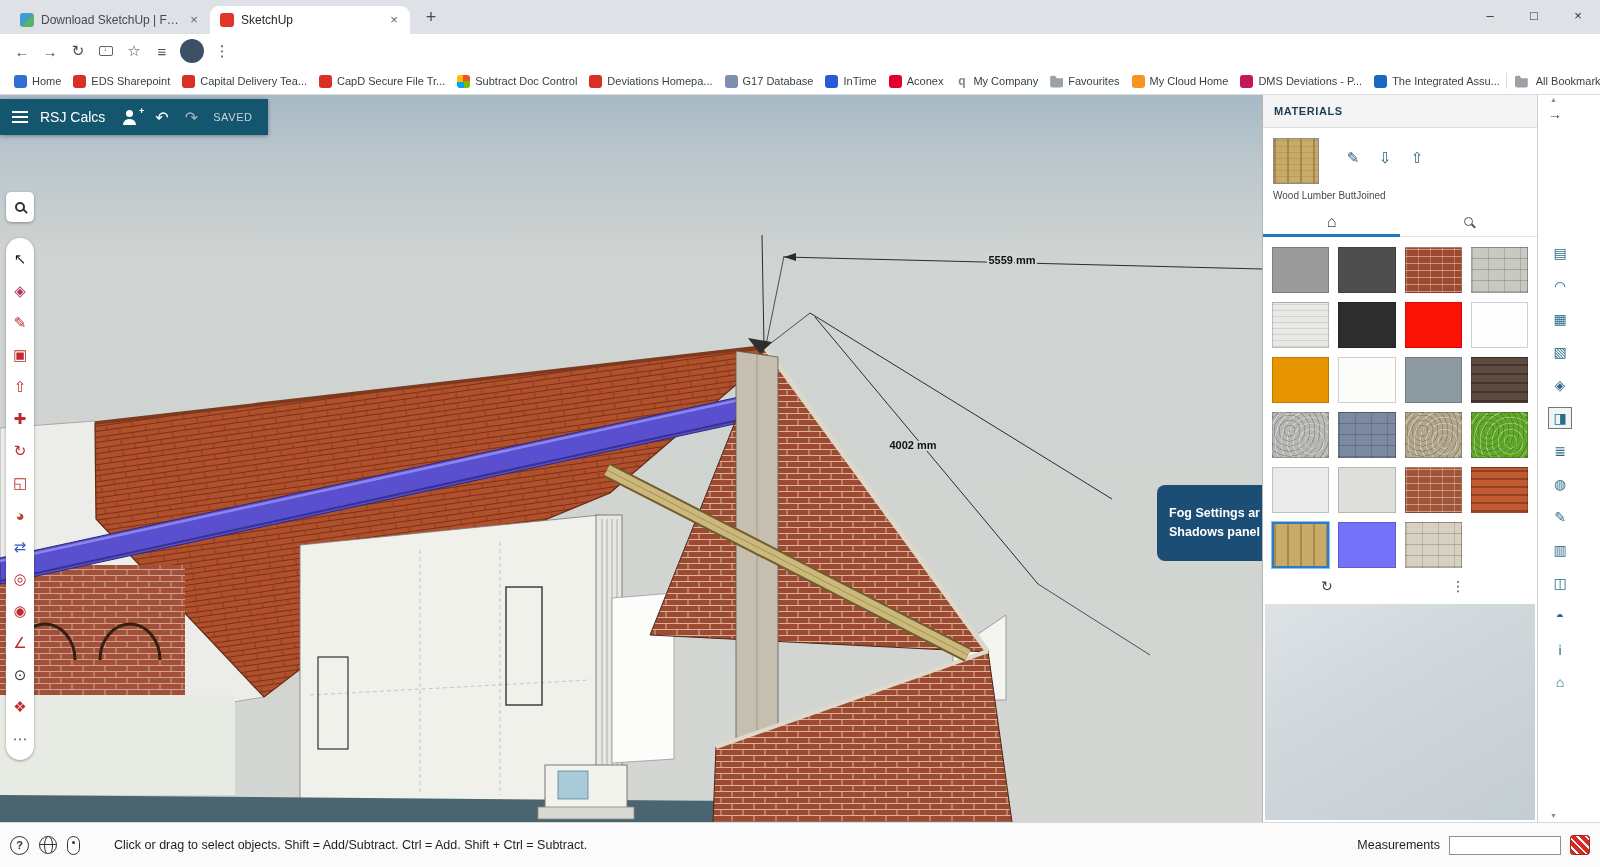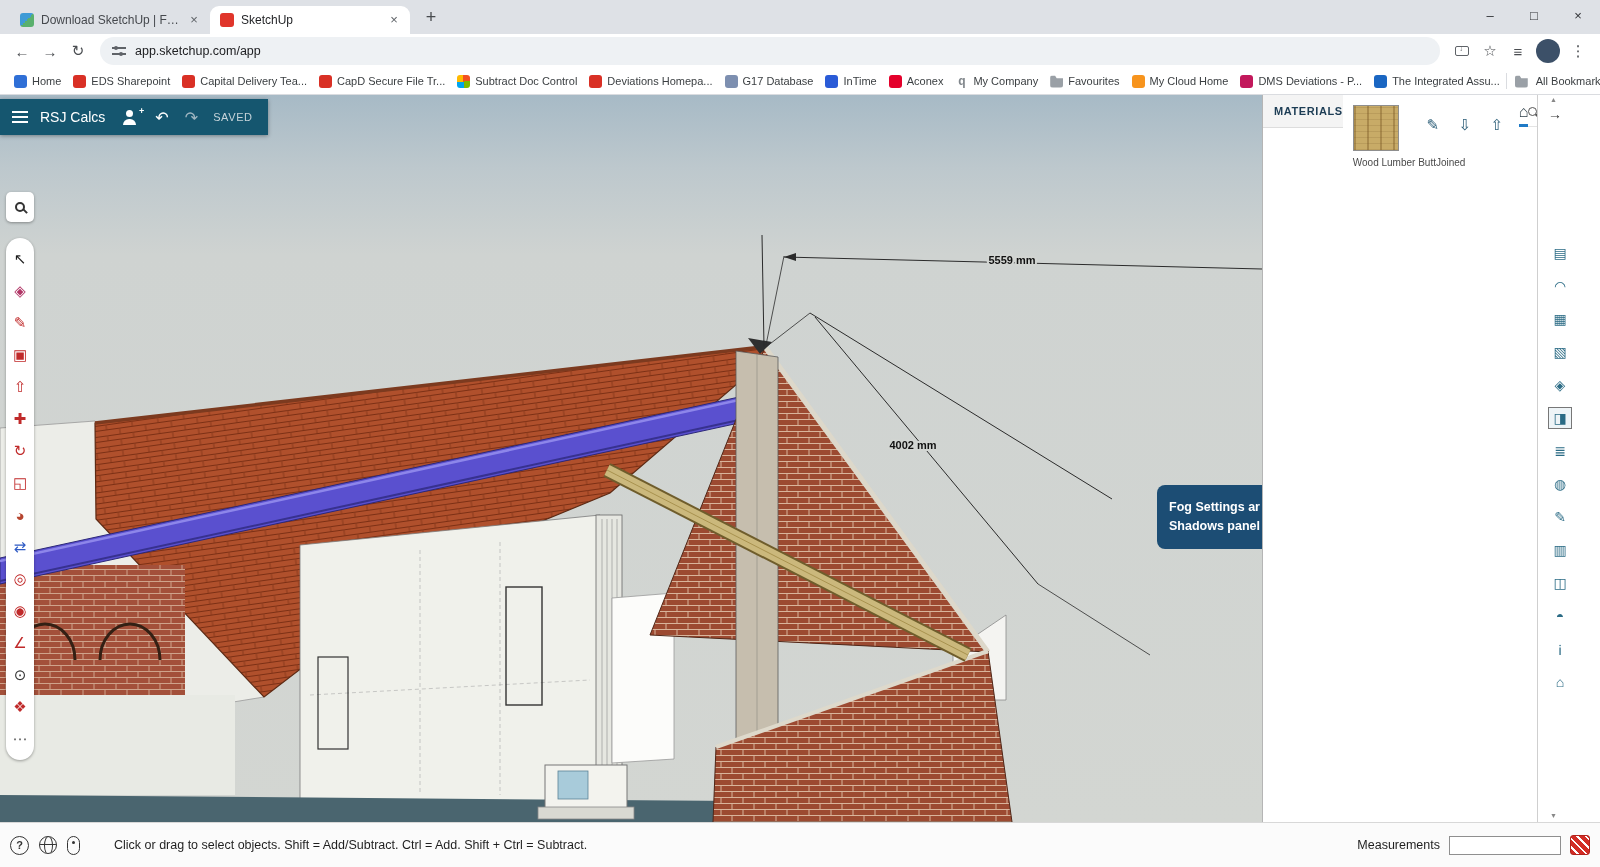--- a/index.html
+++ b/index.html
@@ -60,24 +60,24 @@
   .saved{margin-left:15px;font-size:11px;letter-spacing:.6px;color:#c6d4da}
 
   
   .zoom-box{position:absolute;left:6px;top:97px;width:28px;height:30px;background:#fff;border-radius:5px;box-shadow:0 1px 3px rgba(0,0,0,.35);display:flex;align-items:center;justify-content:center;z-index:4}
   .mag{width:10px;height:10px;border:2px solid #333;border-radius:50%;position:relative}
   .mag::after{content:'';position:absolute;width:6px;height:2px;background:#333;transform:rotate(45deg);right:-5px;bottom:-2px}
   .tool-strip{position:absolute;left:6px;top:143px;width:28px;background:#fff;border-radius:14px;box-shadow:0 1px 3px rgba(0,0,0,.35);padding:5px 0;z-index:4}
   .tool{height:32px;display:flex;align-items:center;justify-content:center;font-size:15px}
 
   
-  .fog-tooltip{position:absolute;left:1157px;top:390px;width:160px;background:#1c4d74;color:#fff;font-size:12.5px;font-weight:bold;line-height:1.5;padding:13px 12px;border-radius:8px;z-index:2;white-space:nowrap;overflow:hidden}
-
-  
-  .materials{position:absolute;left:1262px;top:0;bottom:0;width:275px;background:#fff;border-left:1px solid #b5b5b5;z-index:3;display:flex;flex-direction:row}
+  .fog-tooltip{position:absolute;left:1157px;top:390px;width:160px;background:#1c4d74;color:#fff;font-size:12.5px;font-weight:bold;line-height:1.5;padding:19px 12px;border-radius:8px;z-index:2;white-space:nowrap;overflow:hidden}
+
+  
+  .materials{position:absolute;left:1262px;top:0;bottom:0;width:275px;background:#fff;border-left:1px solid #b5b5b5;z-index:3;display:flex;flex-direction:column}
   .m-header{height:33px;line-height:33px;padding-left:11px;font-size:11px;font-weight:bold;letter-spacing:.6px;color:#1d3d55;background:#f4f4f4;border-bottom:1px solid #ddd}
   .m-preview{padding:10px 10px 4px}
   .m-prevrow{display:flex;align-items:flex-start}
   .m-thumb{width:46px;height:46px;border:1px solid #8e8e8e;background-color:#c8ab67;background-image:repeating-linear-gradient(90deg,rgba(110,75,25,.35) 0 2px,transparent 2px 13px),repeating-linear-gradient(0deg,rgba(120,90,40,.18) 0 1px,transparent 1px 6px)}
   .m-actions{display:flex;gap:8px;margin:8px 0 0 22px}
   .m-act{width:24px;height:24px;display:flex;align-items:center;justify-content:center;font-size:15px;color:#2b5d77}
   .m-name{font-size:10px;color:#4a4a4a;margin-top:6px}
   .m-tabs{display:flex;height:30px;border-bottom:1px solid #e4e4e4;margin-top:2px}
   .m-tab{flex:1;display:flex;align-items:center;justify-content:center;font-size:16px;color:#31414b;position:relative}
   .m-tab.active::after{content:'';position:absolute;left:0;right:0;bottom:-1px;height:3px;background:#1f7ac6}
@@ -135,27 +135,20 @@
       <span>–</span>
       <span>□</span>
       <span>×</span>
     </div>
   </div>
 
   <div class="navbar">
     <span class="nav-ico">←</span>
     <span class="nav-ico">→</span>
     <span class="nav-ico">↻</span>
-    <div class="urlpill">
-      <span class="tune">
-          <i></i>
-          <i></i>
-        </span>
-      <span class="url-text">app.sketchup.com/app</span>
-    </div>
     <span class="nav-ico">
         <span class="icon-install"></span>
       </span>
     <span class="nav-ico">☆</span>
     <span class="nav-ico">≡</span>
     <span class="avatar"></span>
     <span class="nav-ico">⋮</span>
   </div>
 
   <div class="bookmarksbar">

